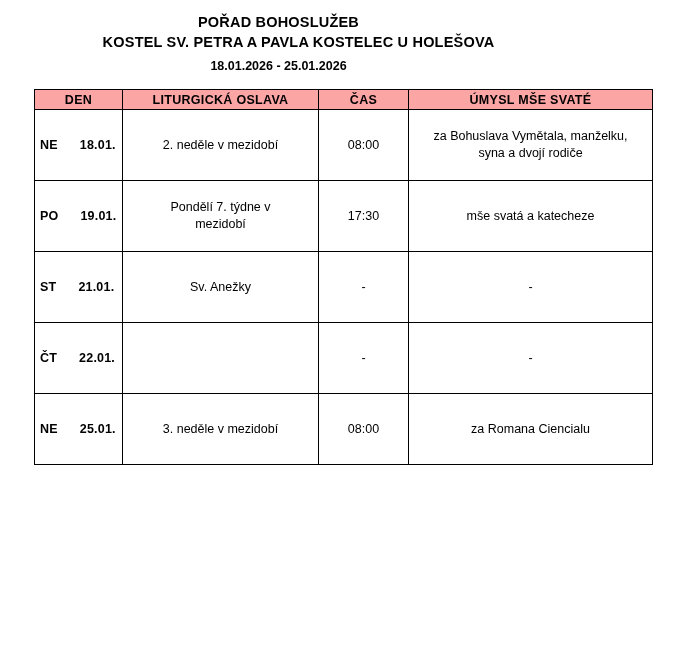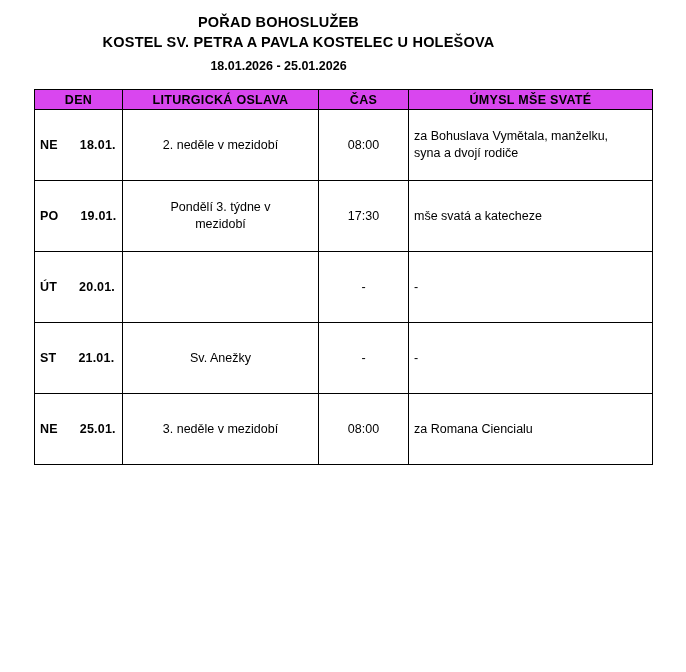--- a/index.html
+++ b/index.html
@@ -52,21 +52,21 @@
     border-collapse: collapse;
     width: 618px;
     table-layout: fixed;
   }
   table.schedule th,
   table.schedule td {
     border: 1px solid #000000;
     vertical-align: middle;
   }
   table.schedule thead th {
-    background: #d946ef;
+    background: #fca5a5;
     font-size: 12.5px;
     font-weight: bold;
     text-align: center;
     height: 19px;
     line-height: 16px;
     letter-spacing: 0.3px;
     padding: 0;
   }
   col.c-day   { width: 88px; }
   col.c-litur { width: 196px; }
@@ -88,21 +88,21 @@
   }
   td.day .dow { margin-right: 22px; }
   td.litur {
     text-align: center;
   }
   td.time {
     text-align: center;
     margin-left: 39px;
   }
   td.intent {
-    text-align: left;
+    text-align: center;
   }
   .cell-text {
     display: block;
     white-space: pre-line;
   }
 </style>
 </head>
 <body>
 
 <div class="page">
@@ -141,57 +141,57 @@
             </td>
           <td class="intent">
               <span class="cell-text">za Bohuslava Vymětala, manželku,
 syna a dvojí rodiče</span>
             </td>
         </tr>
 
         <tr>
           <td class="day"><span class="dow">PO</span><span>19.01.</span></td>
           <td class="litur">
-              <span class="cell-text">Pondělí 3. týdne v
+              <span class="cell-text">Pondělí 7. týdne v
 mezidobí</span>
             </td>
           <td class="time">
               <span class="cell-text">17:30</span>
             </td>
           <td class="intent">
               <span class="cell-text">mše svatá a katecheze</span>
             </td>
         </tr>
 
-        <tr>
-          <td class="day"><span class="dow">ÚT</span><span>20.01.</span></td>
+
+        <tr>
+          <td class="day"><span class="dow">ST</span><span>21.01.</span></td>
+          <td class="litur">
+              <span class="cell-text">Sv. Anežky</span>
+            </td>
+          <td class="time">
+              <span class="cell-text">-</span>
+            </td>
+          <td class="intent">
+              <span class="cell-text">-</span>
+            </td>
+        </tr>
+
+        <tr>
+          <td class="day"><span class="dow">ČT</span><span>22.01.</span></td>
           <td class="litur">
               <span class="cell-text"></span>
             </td>
           <td class="time">
               <span class="cell-text">-</span>
             </td>
           <td class="intent">
               <span class="cell-text">-</span>
             </td>
         </tr>
-
-        <tr>
-          <td class="day"><span class="dow">ST</span><span>21.01.</span></td>
-          <td class="litur">
-              <span class="cell-text">Sv. Anežky</span>
-            </td>
-          <td class="time">
-              <span class="cell-text">-</span>
-            </td>
-          <td class="intent">
-              <span class="cell-text">-</span>
-            </td>
-        </tr>
-
 
 
 
         <tr>
           <td class="day"><span class="dow">NE</span><span>25.01.</span></td>
           <td class="litur">
               <span class="cell-text">3. neděle v mezidobí</span>
             </td>
           <td class="time">
               <span class="cell-text">08:00</span>

